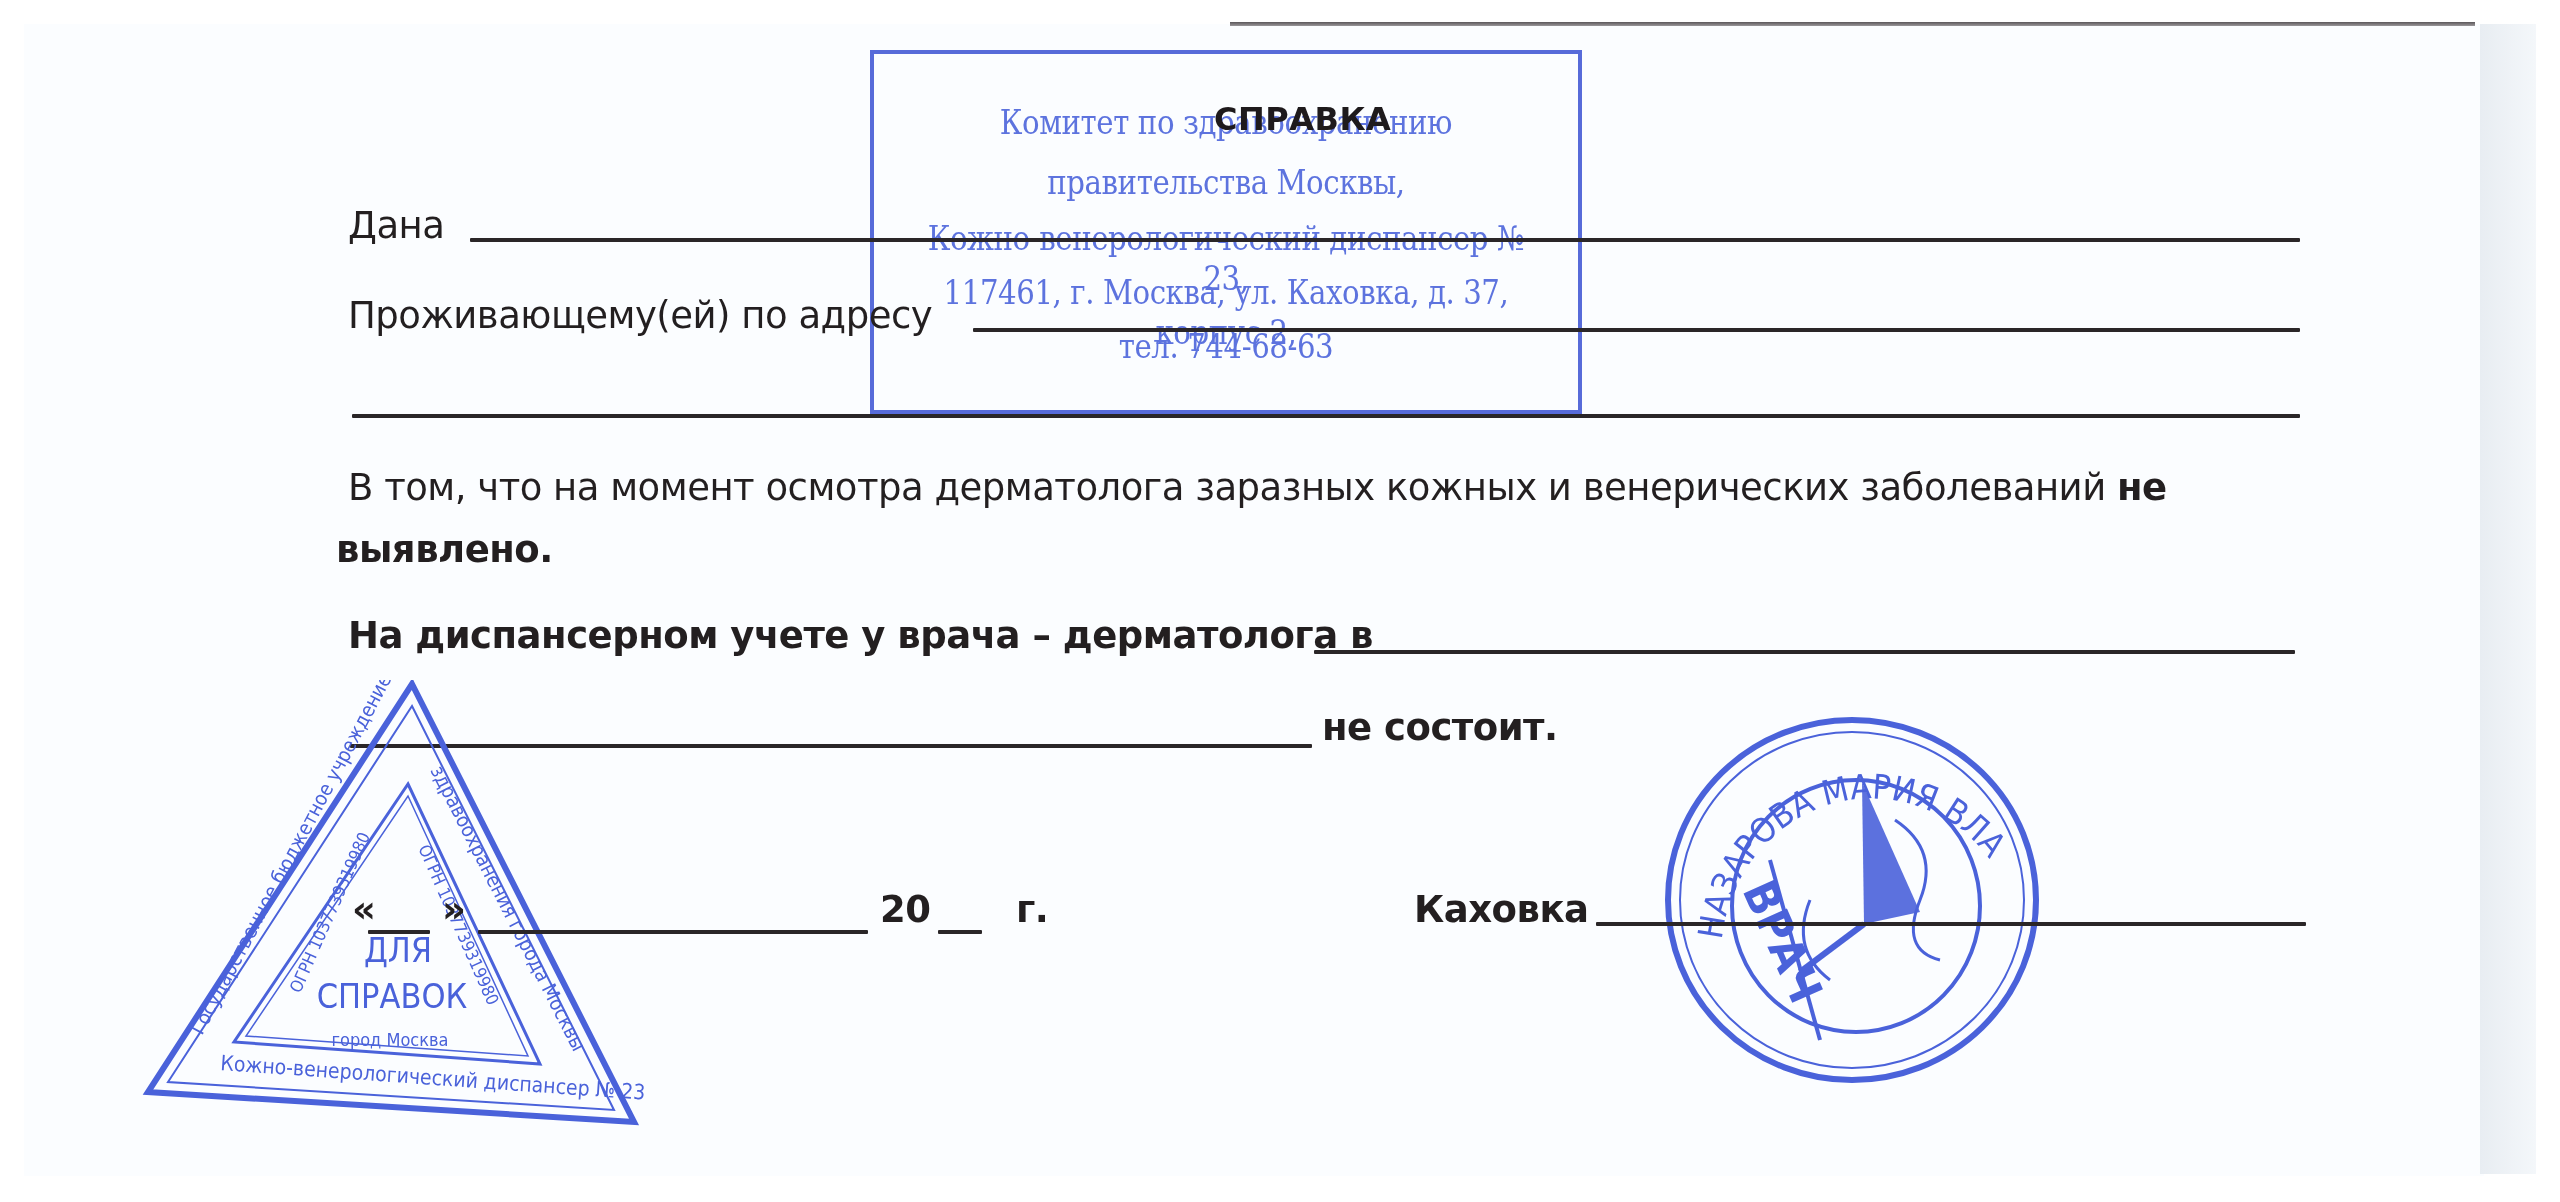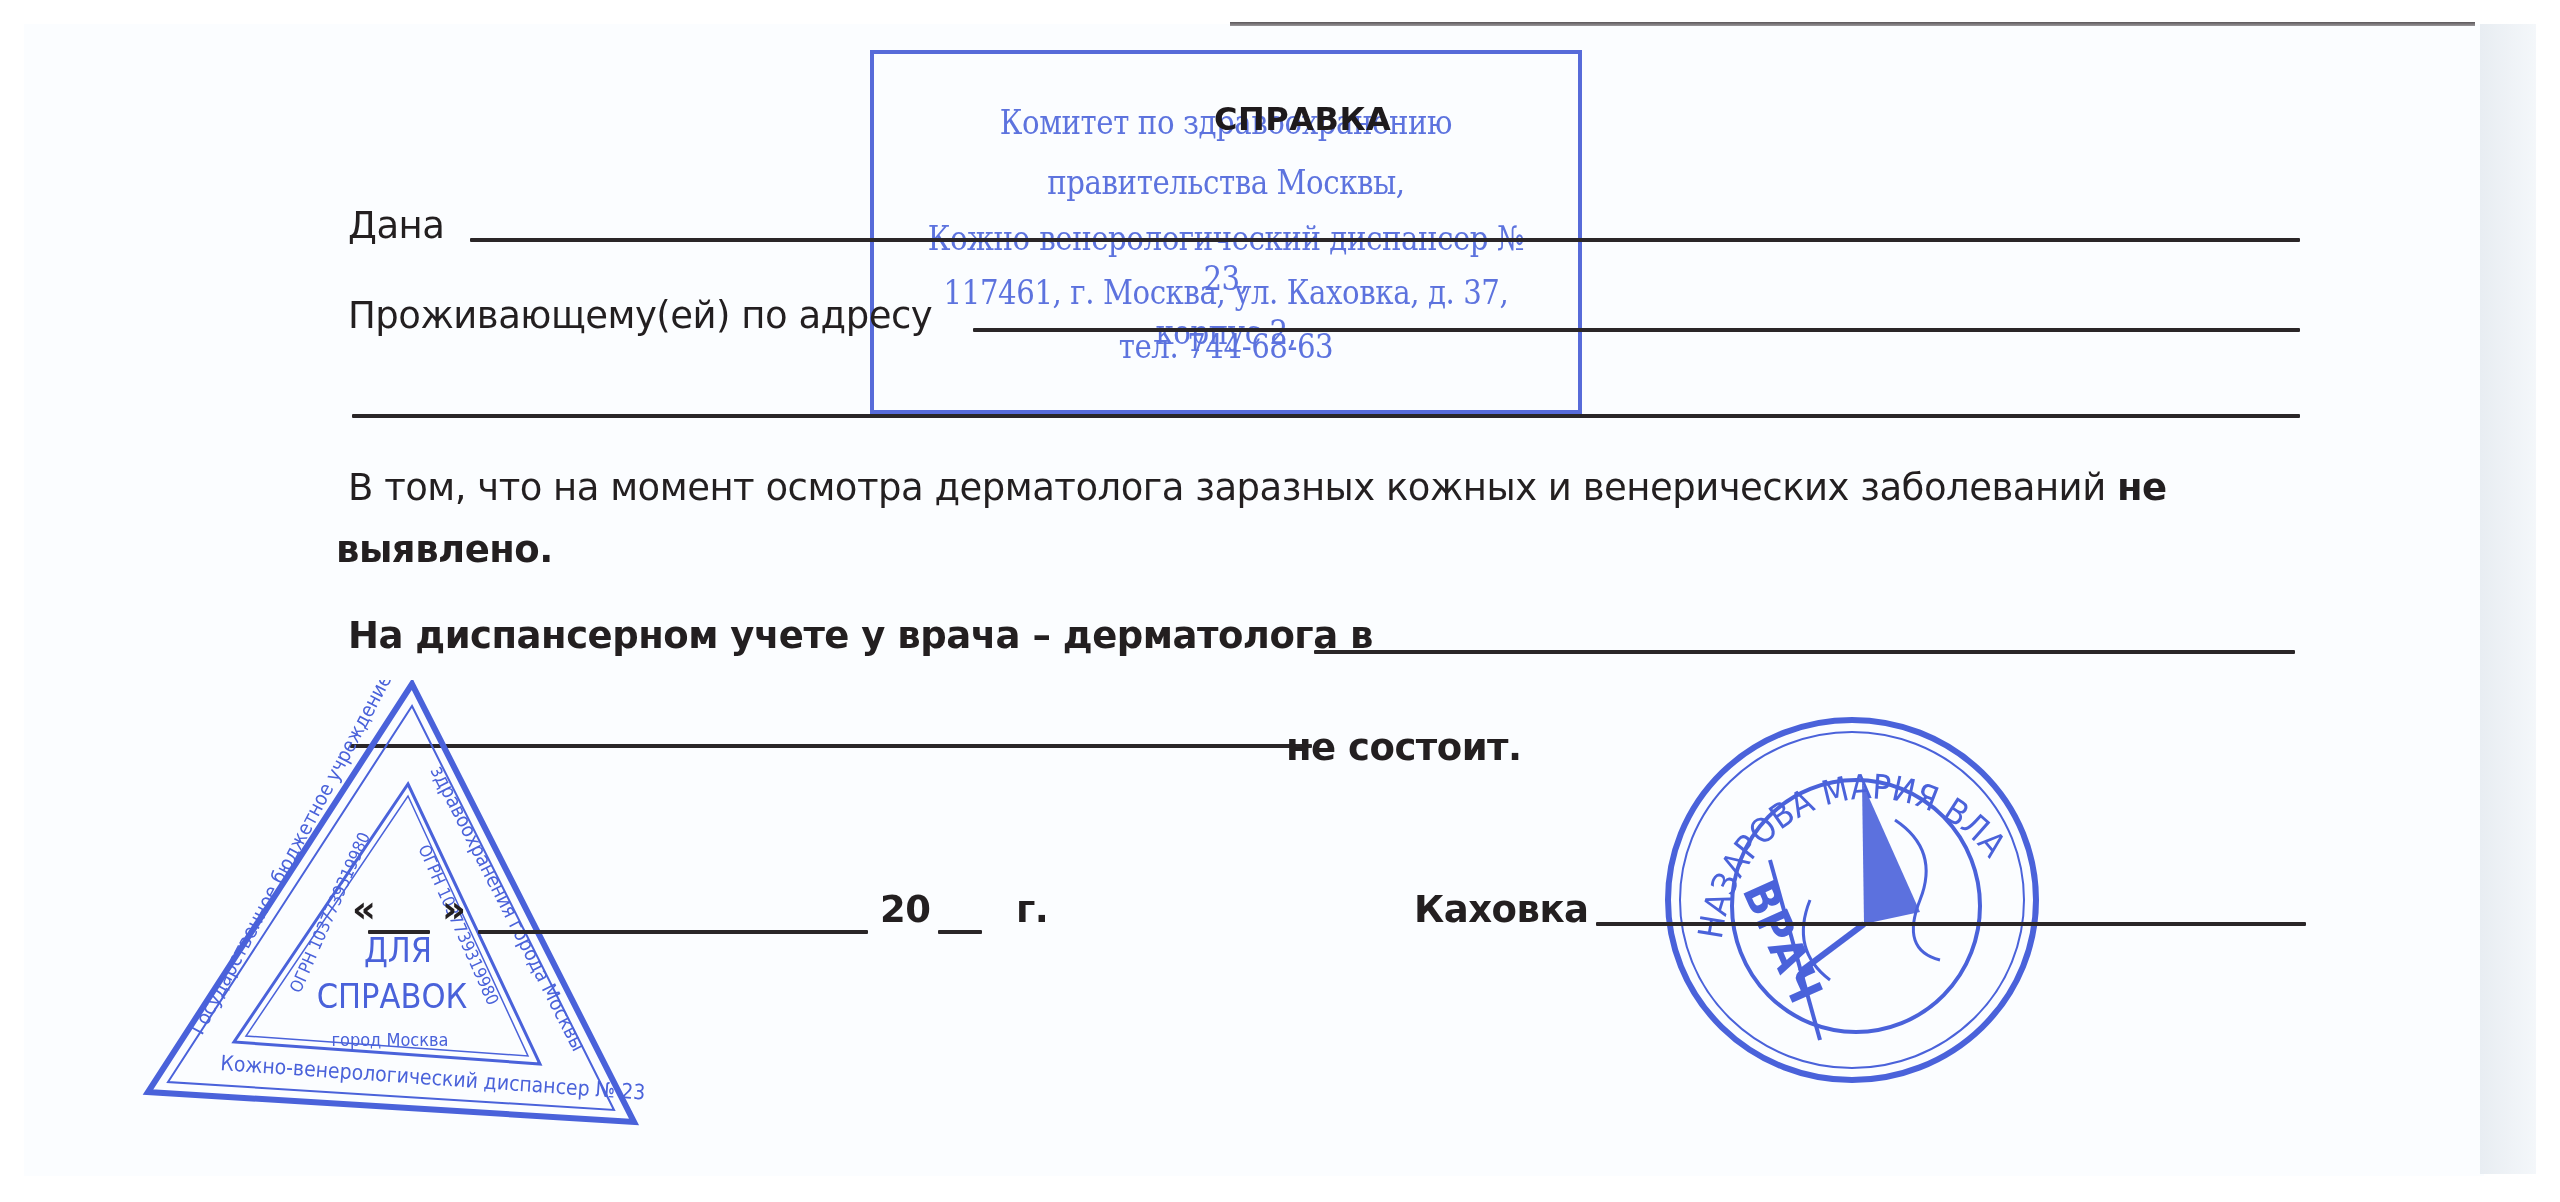--- a/index.html
+++ b/index.html
@@ -67,21 +67,21 @@
 <div class="txt" style="left:348px; top:466px;">
   <span>В том, что на момент осмотра дерматолога заразных кожных и венерических заболеваний</span>
   <span class="bold">не</span>
 </div>
 <div class="txt bold" style="left:336px; top:528px;">выявлено.</div>
 
 <div class="txt" style="left:348px; top:614px;font-weight:bold;">На диспансерном учете у врача – дерматолога в</div>
 <div class="line" style="left:1314px; top:650px; width:981px;"></div>
 
 <div class="line" style="left:350px; top:744px; width:962px;"></div>
-<div class="txt bold" style="left:1286px; top:706px;margin-top:20px;">не состоит.</div>
+<div class="txt bold" style="left:1322px; top:706px;">не состоит.</div>
 
 <svg style="position:absolute; left:140px; top:680px;" width="520" height="450" viewBox="0 0 520 450">
   <g fill="none" stroke="#4a62da">
     <polygon points="272,4 494,442 8,412" stroke-width="6"></polygon>
     <polygon points="272,26 474,430 28,402" stroke-width="2"></polygon>
     <polygon points="268,104 400,384 94,362" stroke-width="3"></polygon>
     <polygon points="268,116 388,376 106,356" stroke-width="1.5"></polygon>
   </g>
   <g fill="#4a62da">
     <text font-size="20" transform="translate(62,356) rotate(-62)">Государственное бюджетное учреждение</text>

